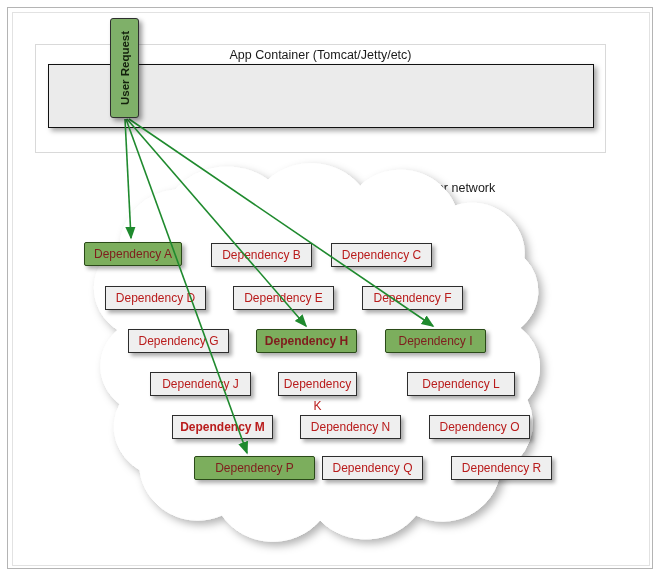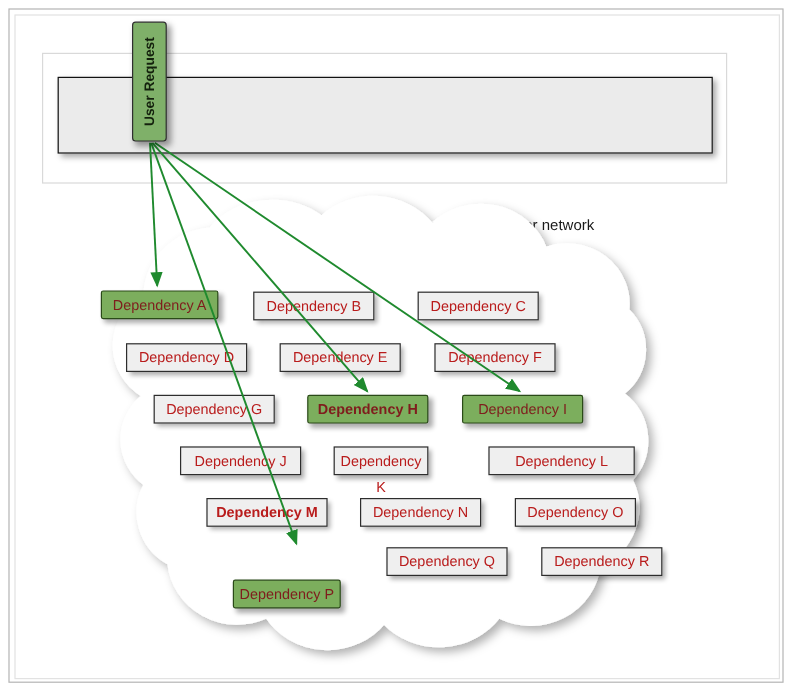--- a/index.html
+++ b/index.html
@@ -73,45 +73,46 @@
          A 58,56 0 0 1 416,515
          A 62,58 0 0 1 320,520
          A 60,56 0 0 1 222,515
          A 58,56 0 0 1 140,470
          A 52,50 0 0 1 120,404
          A 50,48 0 0 1 118,330
          A 52,50 0 0 1 120,245 Z"></path>
   </svg>
 
   <div class="app-container"></div>
+  <div class="app-title">App Container (Tomcat/Jetty/etc)</div>
   <div class="app-inner"></div>
 
   <div class="user-request">
     <span>User Request</span>
   </div>
 
   <div class="cloud-label">Services accessed over network</div>
 
   <div id="dep-layer">
       <div class="dep hl" style="left: 84px; top: 242px; width: 98px;">Dependency A</div>
       <div class="dep" style="left: 211px; top: 243px; width: 101px;">Dependency B</div>
-      <div class="dep" style="left: 348px; top: 243px; width: 101px;">Dependency C</div>
+      <div class="dep" style="left: 331px; top: 243px; width: 101px;">Dependency C</div>
       <div class="dep" style="left: 105px; top: 286px; width: 101px;">Dependency D</div>
       <div class="dep" style="left: 233px; top: 286px; width: 101px;">Dependency E</div>
       <div class="dep" style="left: 362px; top: 286px; width: 101px;">Dependency F</div>
       <div class="dep" style="left: 128px; top: 329px; width: 101px;">Dependency G</div>
       <div class="dep hl" style="left: 256px; top: 329px; width: 101px; font-weight: bold;">Dependency H</div>
       <div class="dep hl" style="left: 385px; top: 329px; width: 101px;">Dependency I</div>
       <div class="dep" style="left: 150px; top: 372px; width: 101px;">Dependency J</div>
       <div class="dep" style="left: 278px; top: 372px; width: 79px;">Dependency K</div>
-      <div class="dep" style="left: 407px; top: 372px; width: 122px;">Dependency L</div>
+      <div class="dep" style="left: 407px; top: 372px; width: 108px;">Dependency L</div>
       <div class="dep" style="left: 172px; top: 415px; width: 101px; font-weight: bold;">Dependency M</div>
       <div class="dep" style="left: 300px; top: 415px; width: 101px;">Dependency N</div>
       <div class="dep" style="left: 429px; top: 415px; width: 101px;">Dependency O</div>
-      <div class="dep hl" style="left: 194px; top: 456px; width: 90px; margin-top: 27px;">Dependency P</div>
+      <div class="dep hl" style="left: 194px; top: 456px; width: 121px;">Dependency P</div>
       <div class="dep" style="left: 322px; top: 456px; width: 101px;">Dependency Q</div>
       <div class="dep" style="left: 451px; top: 456px; width: 101px;">Dependency R</div>
     </div>
 
   <svg class="arrow-svg" viewBox="0 0 663 578">
     <defs>
       <marker id="ah" markerWidth="9" markerHeight="9" refX="7" refY="3.2" orient="auto" markerUnits="strokeWidth">
         <path d="M0,0 L8,3.2 L0,6.4 z" fill="#1f8a2e"></path>
       </marker>
     </defs>

